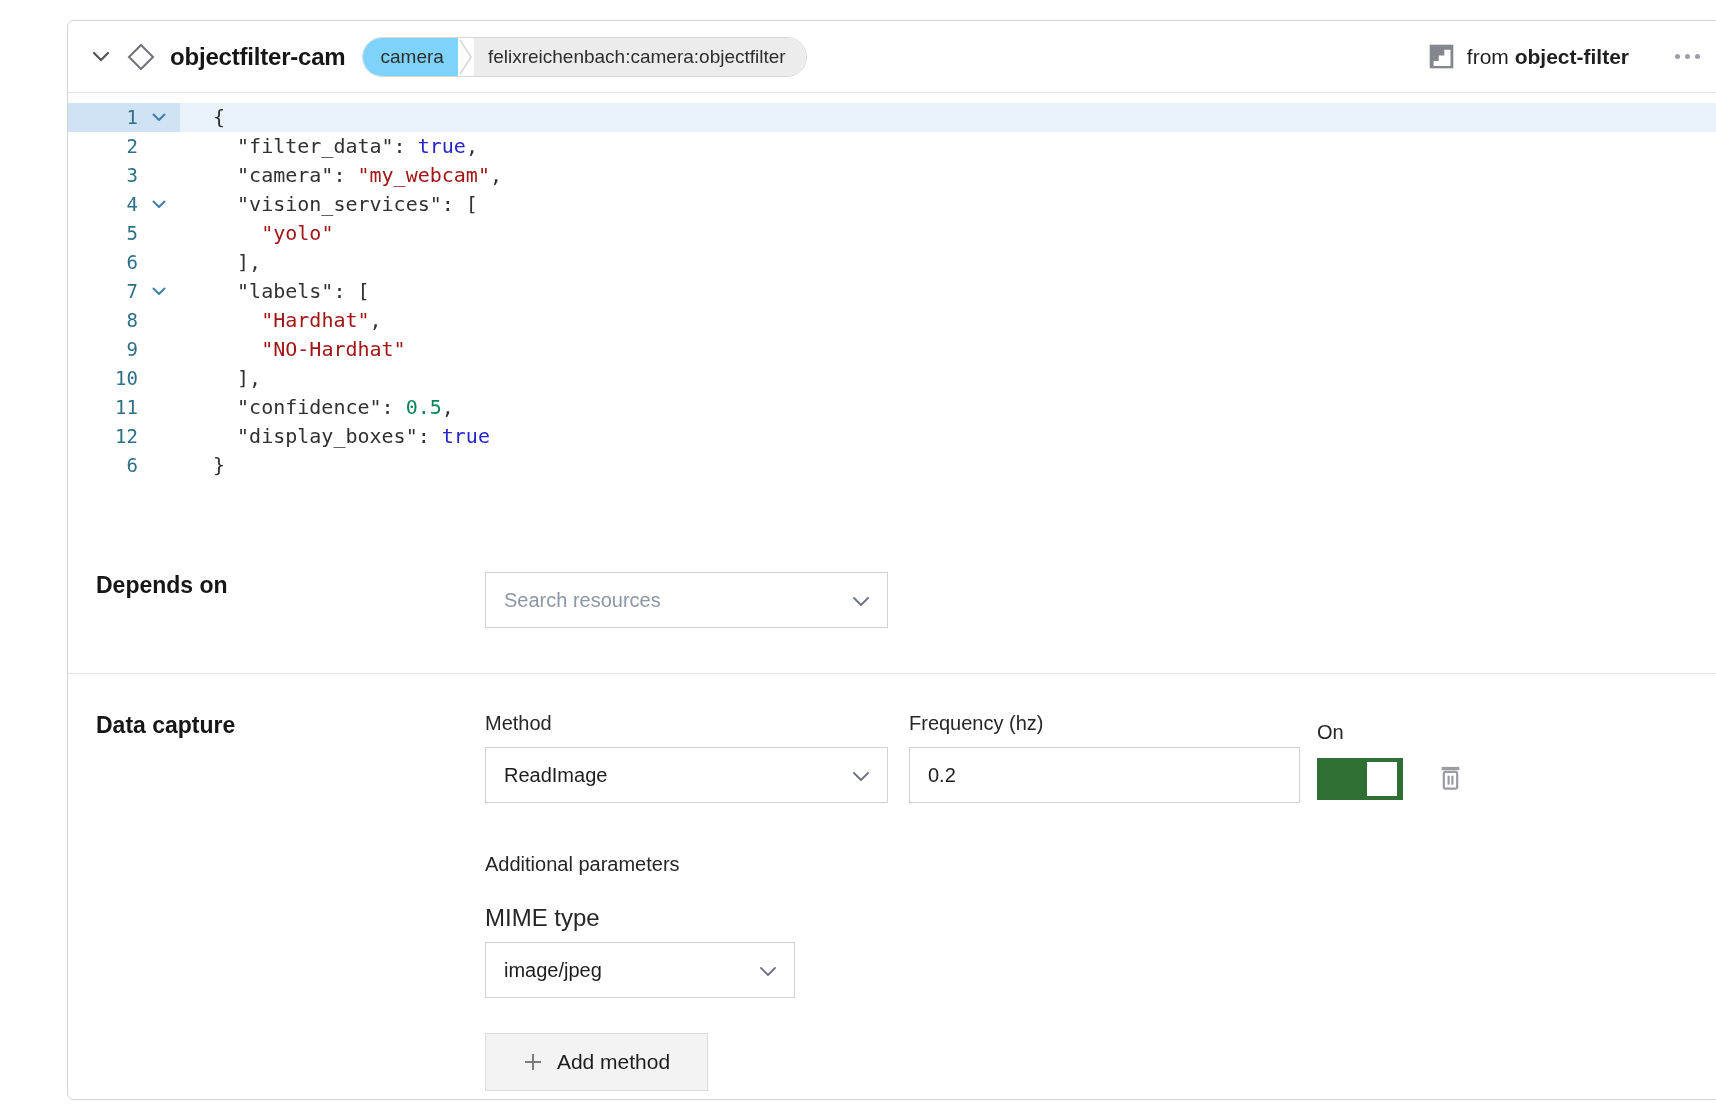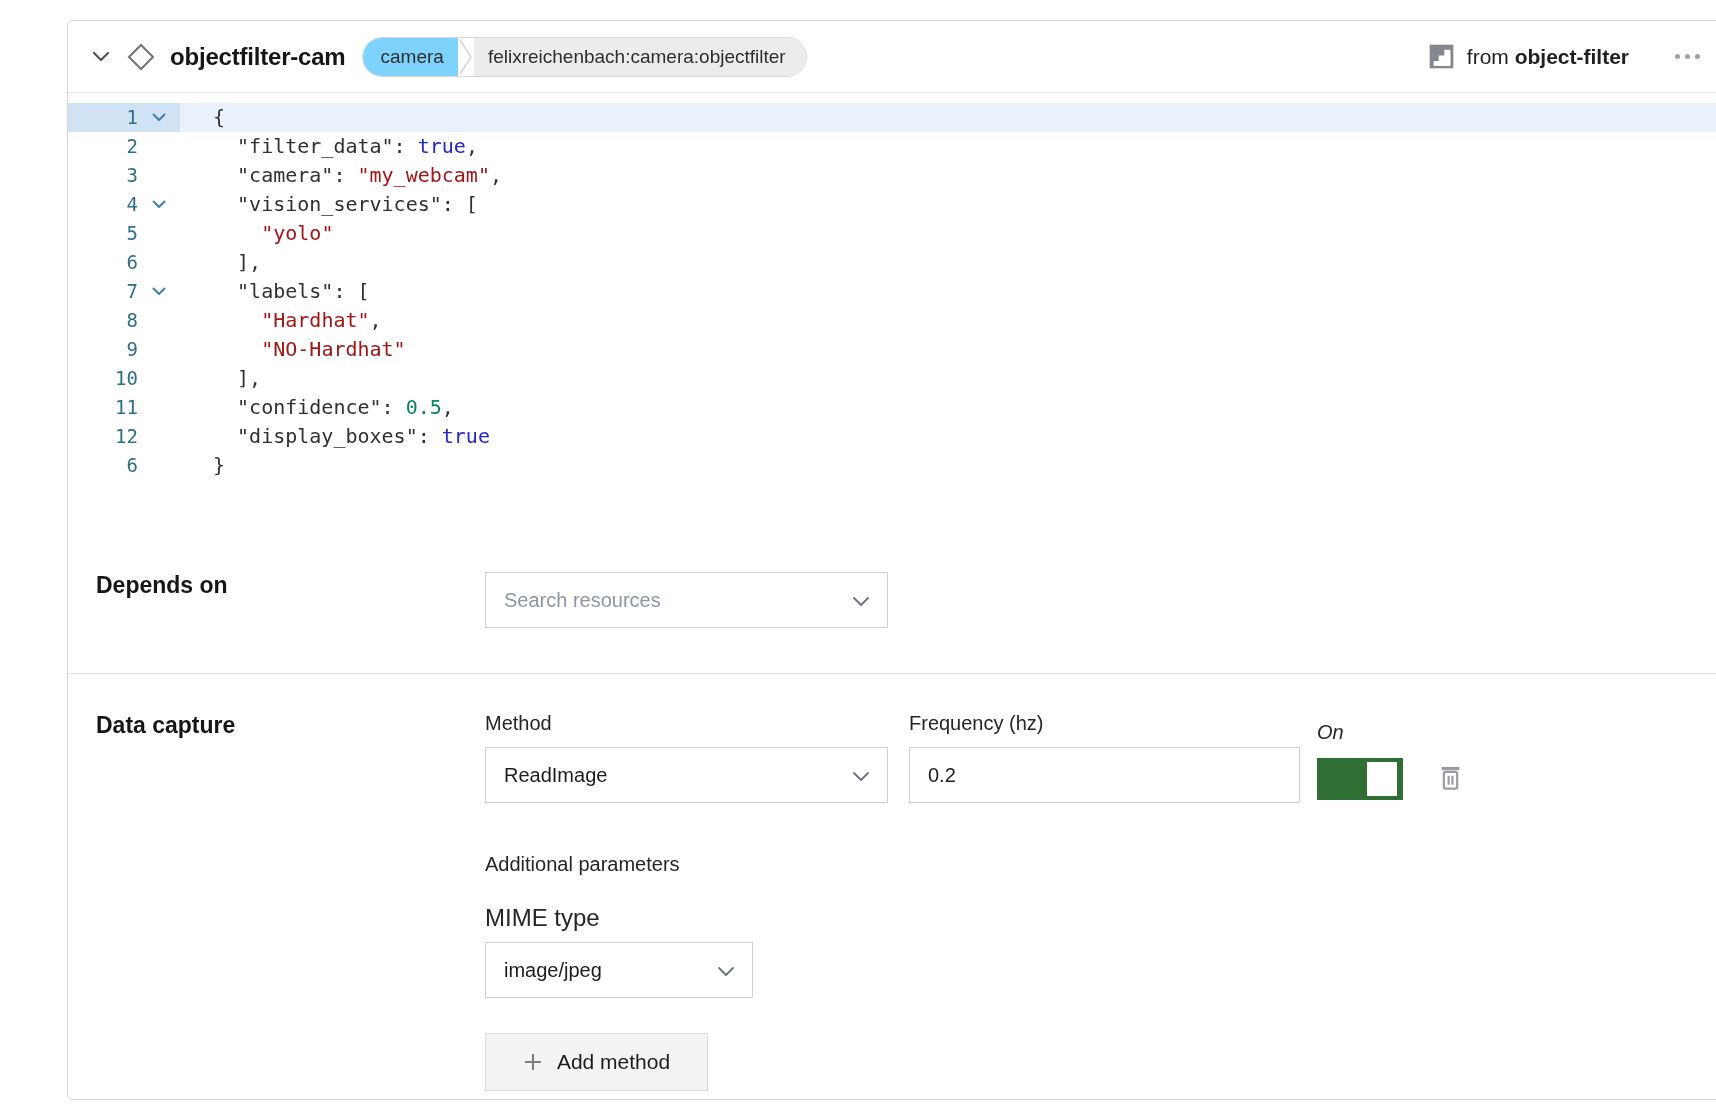--- a/index.html
+++ b/index.html
@@ -61,21 +61,21 @@
   .freq-input { width:100%; height:56px; border:1px solid #d1d1d1; padding:0 18px;
     font-size:20px; color:#1d1d1f; font-family:"Liberation Sans", sans-serif; outline:none; }
   .on-row { display:flex; align-items:center; margin-top:15px; }
   .toggle { position:relative; width:86px; height:42px; border:none; cursor:pointer;
     background:var(--c-toggle,#2f6f33); padding:0; }
   .toggle .knob { position:absolute; top:4px; right:6px; width:30px; height:34px; background:#fff; display:block; }
   .trash-btn { margin-left:34px; background:none; border:none; cursor:pointer; display:flex; align-items:center; }
 
   .add-params { margin-top:50px; font-size:20px; color:#262626; }
   .mime-label { margin-top:28px; font-size:24px; color:#262626; }
-  .mime-box { margin-top:10px; width:268px; }
+  .mime-box { margin-top:10px; width:310px; }
   .add-method-btn { margin-top:35px; width:223px; height:58px; background:#f3f3f3;
     border:1px solid #dcdcdc; font-size:21px; color:#1d1d1f; cursor:pointer;
     display:flex; align-items:center; justify-content:center; gap:14px;
     font-family:"Liberation Sans", sans-serif; }
 </style>
 </head>
 <body>
 
 <div class="card">
 
@@ -248,21 +248,21 @@
                   <polyline points="1,1 8,8 15,1" fill="none" stroke="#6b7280" stroke-width="1.8" stroke-linecap="round" stroke-linejoin="round"></polyline>
                 </svg>
             </span>
           </div>
         </div>
         <div class="field-freq">
           <div class="field-label">Frequency (hz)</div>
           <input class="freq-input" type="text" value="0.2" style="">
         </div>
         <div class="field-on">
-          <div class="field-label" style="margin-bottom:0;font-style:italic;">On</div>
+          <div class="field-label" style="margin-bottom:0;">On</div>
           <div class="on-row">
             <button class="toggle">
               <span class="knob"></span>
             </button>
             <button class="trash-btn">
               <span>
                 <svg width="27" height="30" viewBox="0 0 24 27">
                   <rect x="4" y="3.5" width="16" height="3" fill="#9a9ca1"></rect>
                   <rect x="6" y="8" width="12" height="15" rx="1.5" fill="none" stroke="#9a9ca1" stroke-width="2"></rect>
                   <line x1="10.3" y1="11.5" x2="10.3" y2="19.5" stroke="#9a9ca1" stroke-width="2"></line>

